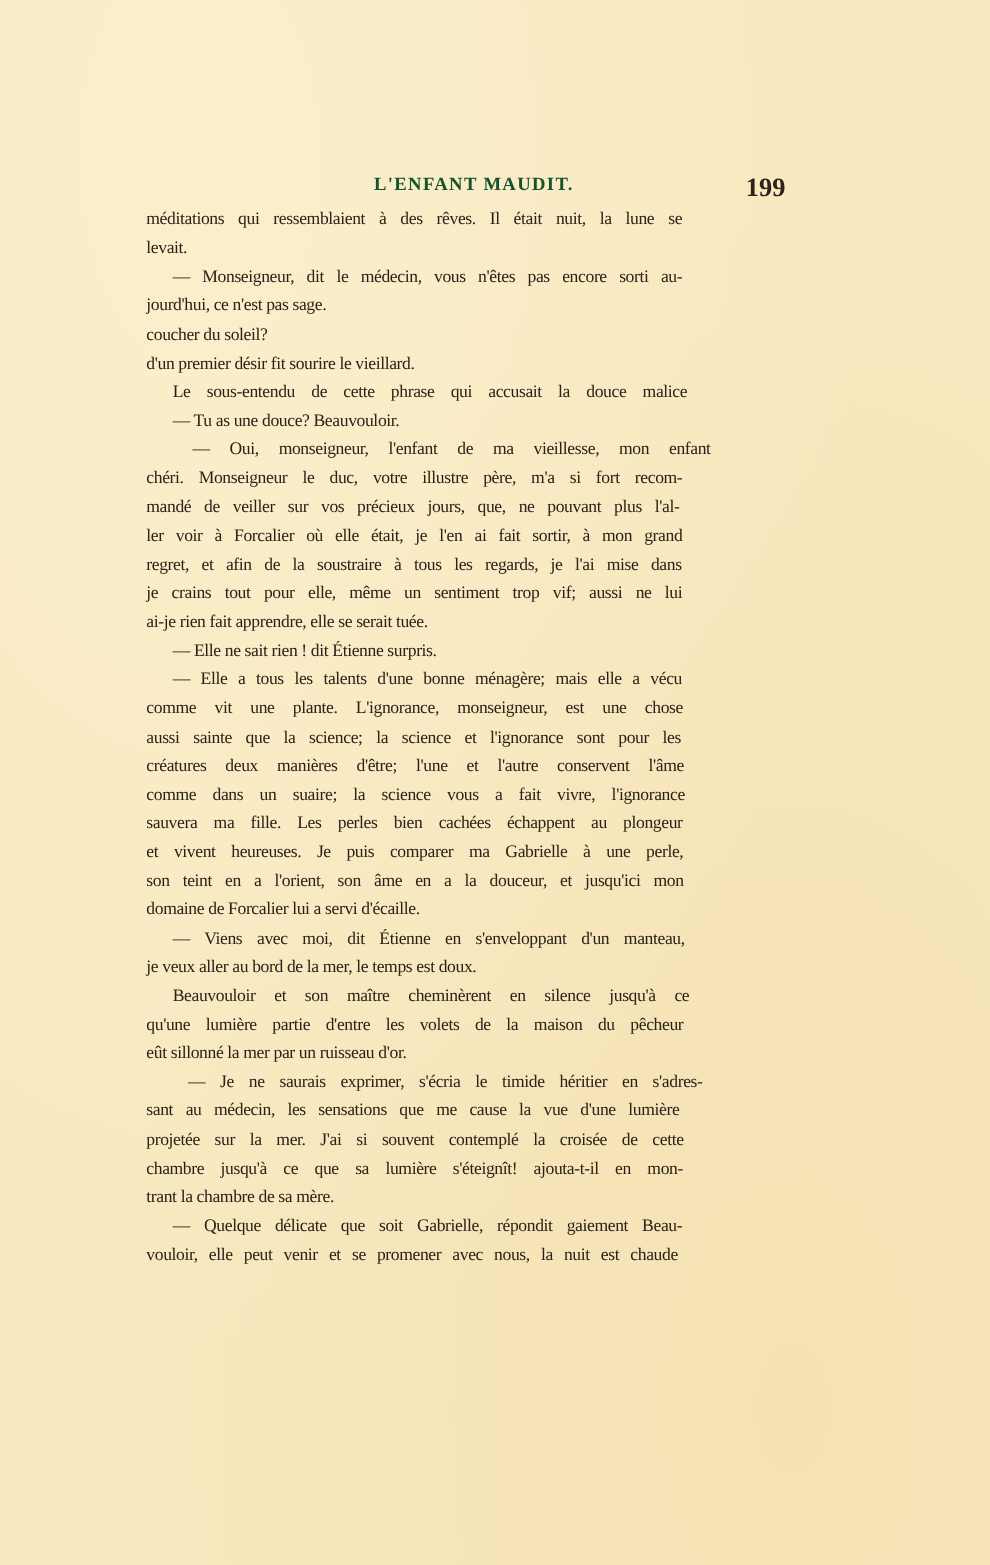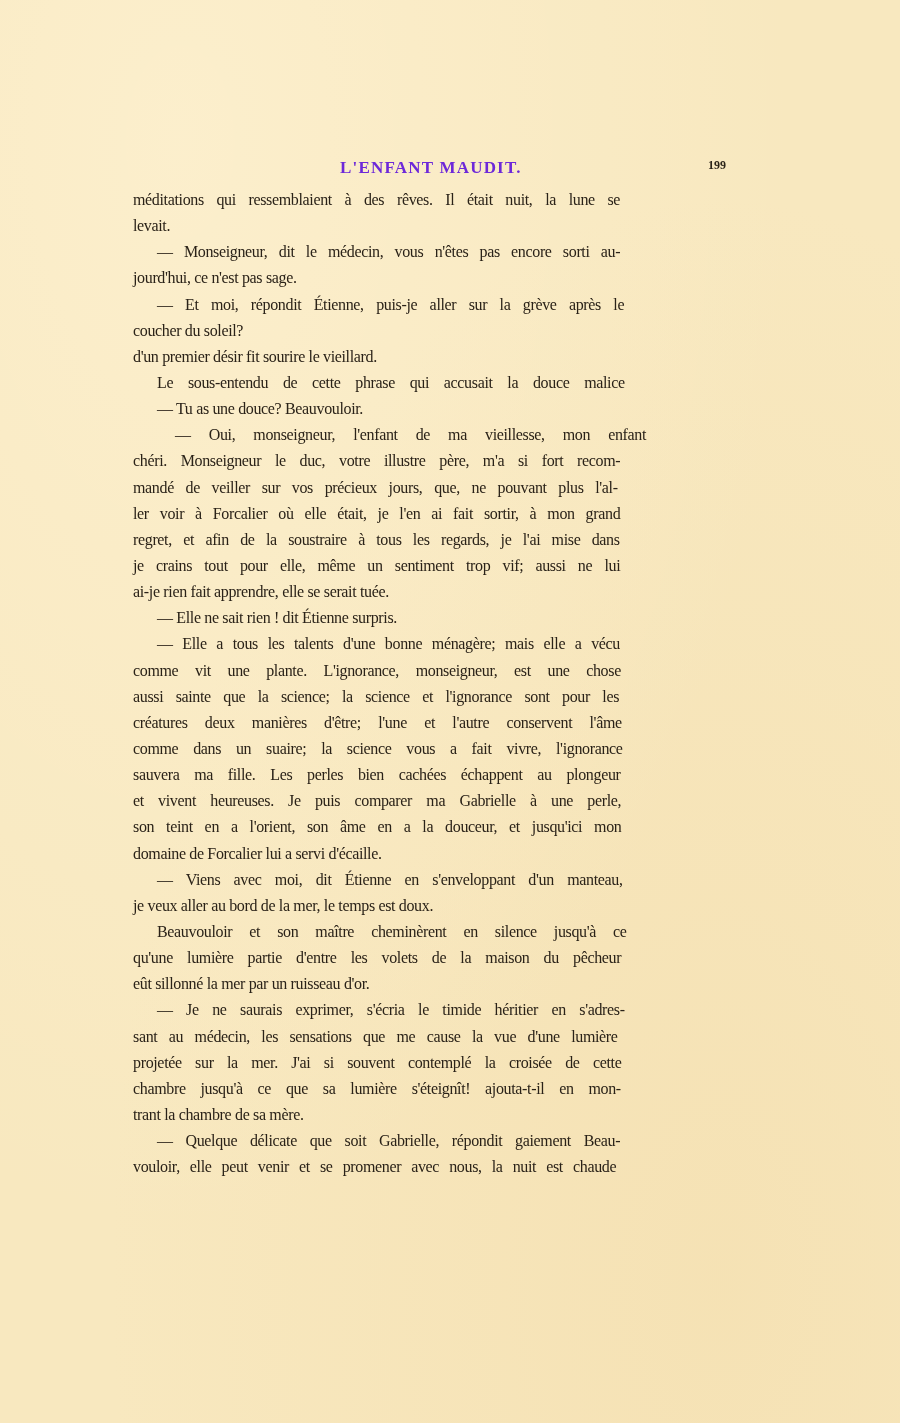--- a/index.html
+++ b/index.html
@@ -23,28 +23,28 @@
       left: 0; top: 0;
       width: 900px; height: 1423px;
     }
     .running-head {
       position: absolute;
       left: 340px;
       top: 158px;
       font-size: 17px;
       font-weight: bold;
       letter-spacing: 1.2px;
-      color: #6d28d9;
+      color: #14532d;
       font-variant: small-caps;
     }
     .page-number {
       position: absolute;
-      left: 708px;
+      left: 678px;
       top: 158px;
-      font-size: 12px;
+      font-size: 24px;
       font-weight: bold;
       color: #2b2419;
     }
     .body-text {
       position: absolute;
       left: 133px;
       top: 187px;
       width: 577px;
     }
     .line {
@@ -76,21 +76,20 @@
 
 <div class="page">
   <div class="running-head">L'ENFANT MAUDIT.</div>
   <div class="page-number">199</div>
 
   <div class="body-text" id="body-text">
     <div class="line"><span class="t" style="white-space: nowrap; display: inline-block; width: auto; word-spacing: 9px;">méditations qui ressemblaient à des rêves. Il était nuit, la lune se</span></div>
     <div class="line last"><span class="t" style="white-space: nowrap; display: inline-block; width: auto;">levait.</span></div>
     <div class="line indent"><span class="t" style="white-space: nowrap; display: inline-block; width: auto; word-spacing: 7.6px;">— Monseigneur, dit le médecin, vous n'êtes pas encore sorti au-</span></div>
     <div class="line last"><span class="t" style="white-space: nowrap; display: inline-block; width: auto;">jourd'hui, ce n'est pas sage.</span></div>
-    <div class="line indent"><span class="t" style="white-space: nowrap; display: inline-block; width: auto; word-spacing: 8.73px;">— Et moi, répondit Étienne, puis-je aller sur la grève après le</span></div>
     <div class="line last"><span class="t" style="white-space: nowrap; display: inline-block; width: auto;">coucher du soleil?</span></div>
     <div class="line last"><span class="t" style="white-space: nowrap; display: inline-block; width: auto;">d'un premier désir fit sourire le vieillard.</span></div>
     <div class="line indent"><span class="t" style="white-space: nowrap; display: inline-block; width: auto; word-spacing: 11.11px;">Le sous-entendu de cette phrase qui accusait la douce malice</span></div>
     <div class="line indent last"><span class="t" style="white-space: nowrap; display: inline-block; width: auto;">— Tu as une douce? Beauvouloir.</span></div>
     <div class="line indent"><span class="t" style="white-space: nowrap; display: inline-block; width: auto; word-spacing: 14.38px; margin-left: 18px;">— Oui, monseigneur, l'enfant de ma vieillesse, mon enfant</span></div>
     <div class="line"><span class="t" style="white-space: nowrap; display: inline-block; width: auto; word-spacing: 10.1px;">chéri. Monseigneur le duc, votre illustre père, m'a si fort recom-</span></div>
     <div class="line"><span class="t" style="white-space: nowrap; display: inline-block; width: auto; word-spacing: 8px;">mandé de veiller sur vos précieux jours, que, ne pouvant plus l'al-</span></div>
     <div class="line"><span class="t" style="white-space: nowrap; display: inline-block; width: auto; word-spacing: 7.29px;">ler voir à Forcalier où elle était, je l'en ai fait sortir, à mon grand</span></div>
     <div class="line"><span class="t" style="white-space: nowrap; display: inline-block; width: auto; word-spacing: 7.69px;">regret, et afin de la soustraire à tous les regards, je l'ai mise dans</span></div>
     <div class="line"><span class="t" style="white-space: nowrap; display: inline-block; width: auto; word-spacing: 8.5px;">je crains tout pour elle, même un sentiment trop vif; aussi ne lui</span></div>
@@ -103,21 +102,21 @@
     <div class="line"><span class="t" style="white-space: nowrap; display: inline-block; width: auto; word-spacing: 11.2px;">comme dans un suaire; la science vous a fait vivre, l'ignorance</span></div>
     <div class="line"><span class="t" style="white-space: nowrap; display: inline-block; width: auto; word-spacing: 11.11px;">sauvera ma fille. Les perles bien cachées échappent au plongeur</span></div>
     <div class="line"><span class="t" style="white-space: nowrap; display: inline-block; width: auto; word-spacing: 10.6px;">et vivent heureuses. Je puis comparer ma Gabrielle à une perle,</span></div>
     <div class="line"><span class="t" style="white-space: nowrap; display: inline-block; width: auto; word-spacing: 8.23px;">son teint en a l'orient, son âme en a la douceur, et jusqu'ici mon</span></div>
     <div class="line last"><span class="t" style="white-space: nowrap; display: inline-block; width: auto;">domaine de Forcalier lui a servi d'écaille.</span></div>
     <div class="line indent"><span class="t" style="white-space: nowrap; display: inline-block; width: auto; word-spacing: 9.67px;">— Viens avec moi, dit Étienne en s'enveloppant d'un manteau,</span></div>
     <div class="line last"><span class="t" style="white-space: nowrap; display: inline-block; width: auto;">je veux aller au bord de la mer, le temps est doux.</span></div>
     <div class="line indent"><span class="t" style="white-space: nowrap; display: inline-block; width: auto; word-spacing: 13.38px;">Beauvouloir et son maître cheminèrent en silence jusqu'à ce</span></div>
     <div class="line"><span class="t" style="white-space: nowrap; display: inline-block; width: auto; word-spacing: 10.5px;">qu'une lumière partie d'entre les volets de la maison du pêcheur</span></div>
     <div class="line last"><span class="t" style="white-space: nowrap; display: inline-block; width: auto;">eût sillonné la mer par un ruisseau d'or.</span></div>
-    <div class="line indent"><span class="t" style="white-space: nowrap; display: inline-block; width: auto; word-spacing: 9.8px;">— Je ne saurais exprimer, s'écria le timide héritier en s'adres-</span></div>
+    <div class="line indent"><span class="t" style="white-space: nowrap; display: inline-block; width: auto; word-spacing: 9.8px; margin-left: 14px;">— Je ne saurais exprimer, s'écria le timide héritier en s'adres-</span></div>
     <div class="line"><span class="t" style="white-space: nowrap; display: inline-block; width: auto; word-spacing: 7.73px;">sant au médecin, les sensations que me cause la vue d'une lumière</span></div>
     <div class="line"><span class="t" style="white-space: nowrap; display: inline-block; width: auto; word-spacing: 9.73px;">projetée sur la mer. J'ai si souvent contemplé la croisée de cette</span></div>
     <div class="line"><span class="t" style="white-space: nowrap; display: inline-block; width: auto; word-spacing: 11.22px;">chambre jusqu'à ce que sa lumière s'éteignît! ajouta-t-il en mon-</span></div>
     <div class="line last"><span class="t" style="white-space: nowrap; display: inline-block; width: auto;">trant la chambre de sa mère.</span></div>
     <div class="line indent"><span class="t" style="white-space: nowrap; display: inline-block; width: auto; word-spacing: 9.13px;">— Quelque délicate que soit Gabrielle, répondit gaiement Beau-</span></div>
     <div class="line"><span class="t" style="white-space: nowrap; display: inline-block; width: auto; word-spacing: 6.42px;">vouloir, elle peut venir et se promener avec nous, la nuit est chaude</span></div>
   </div>
 </div>
 
 </body></html>

